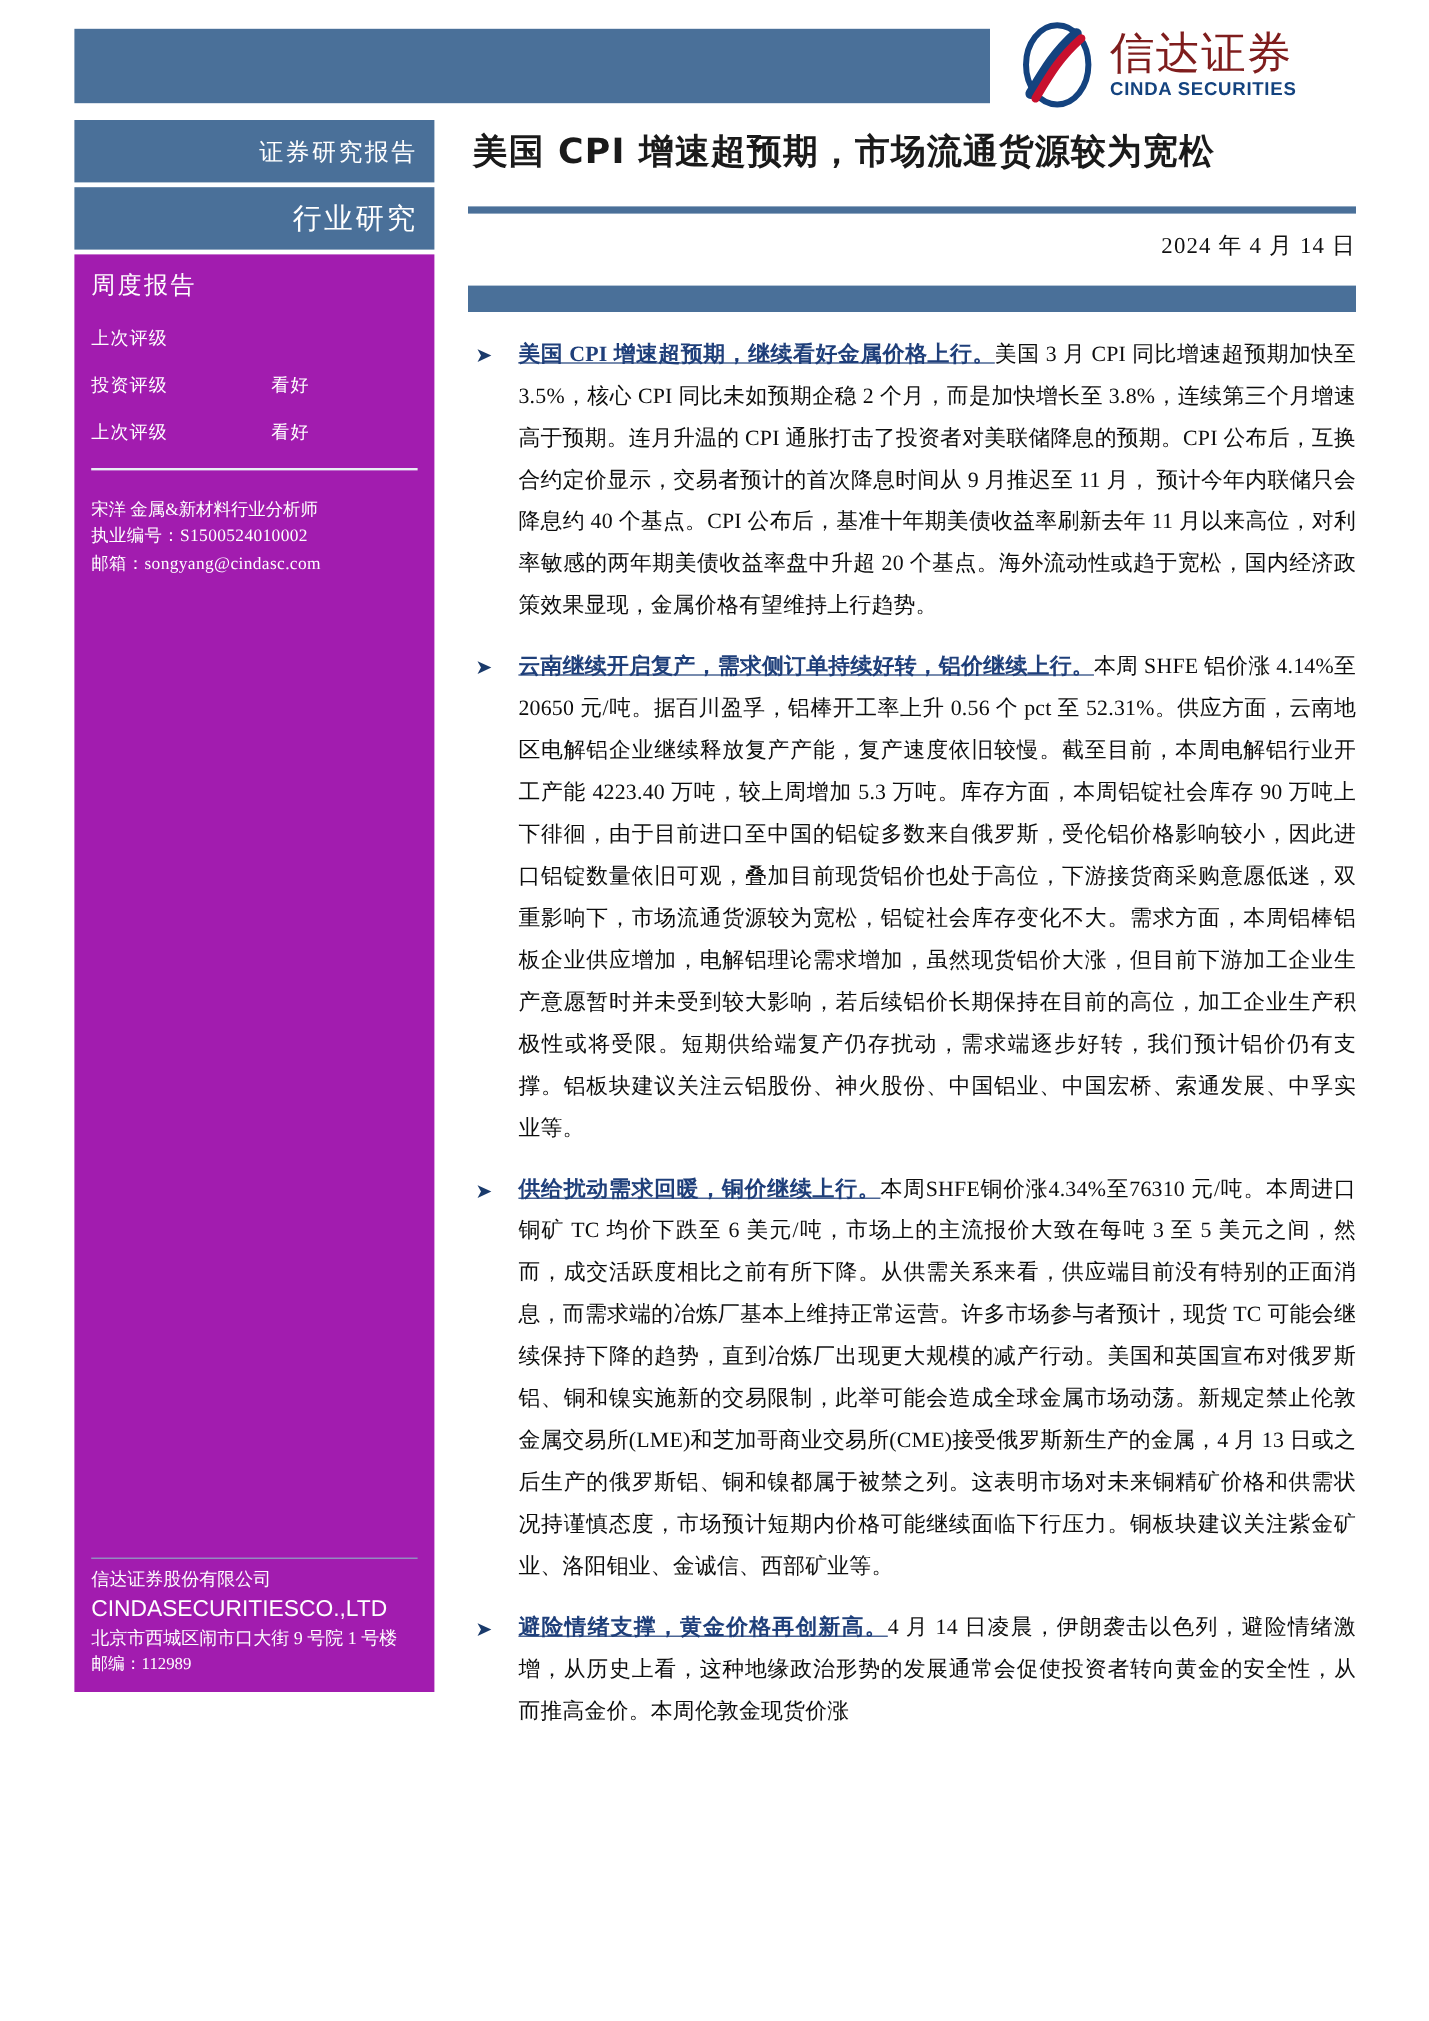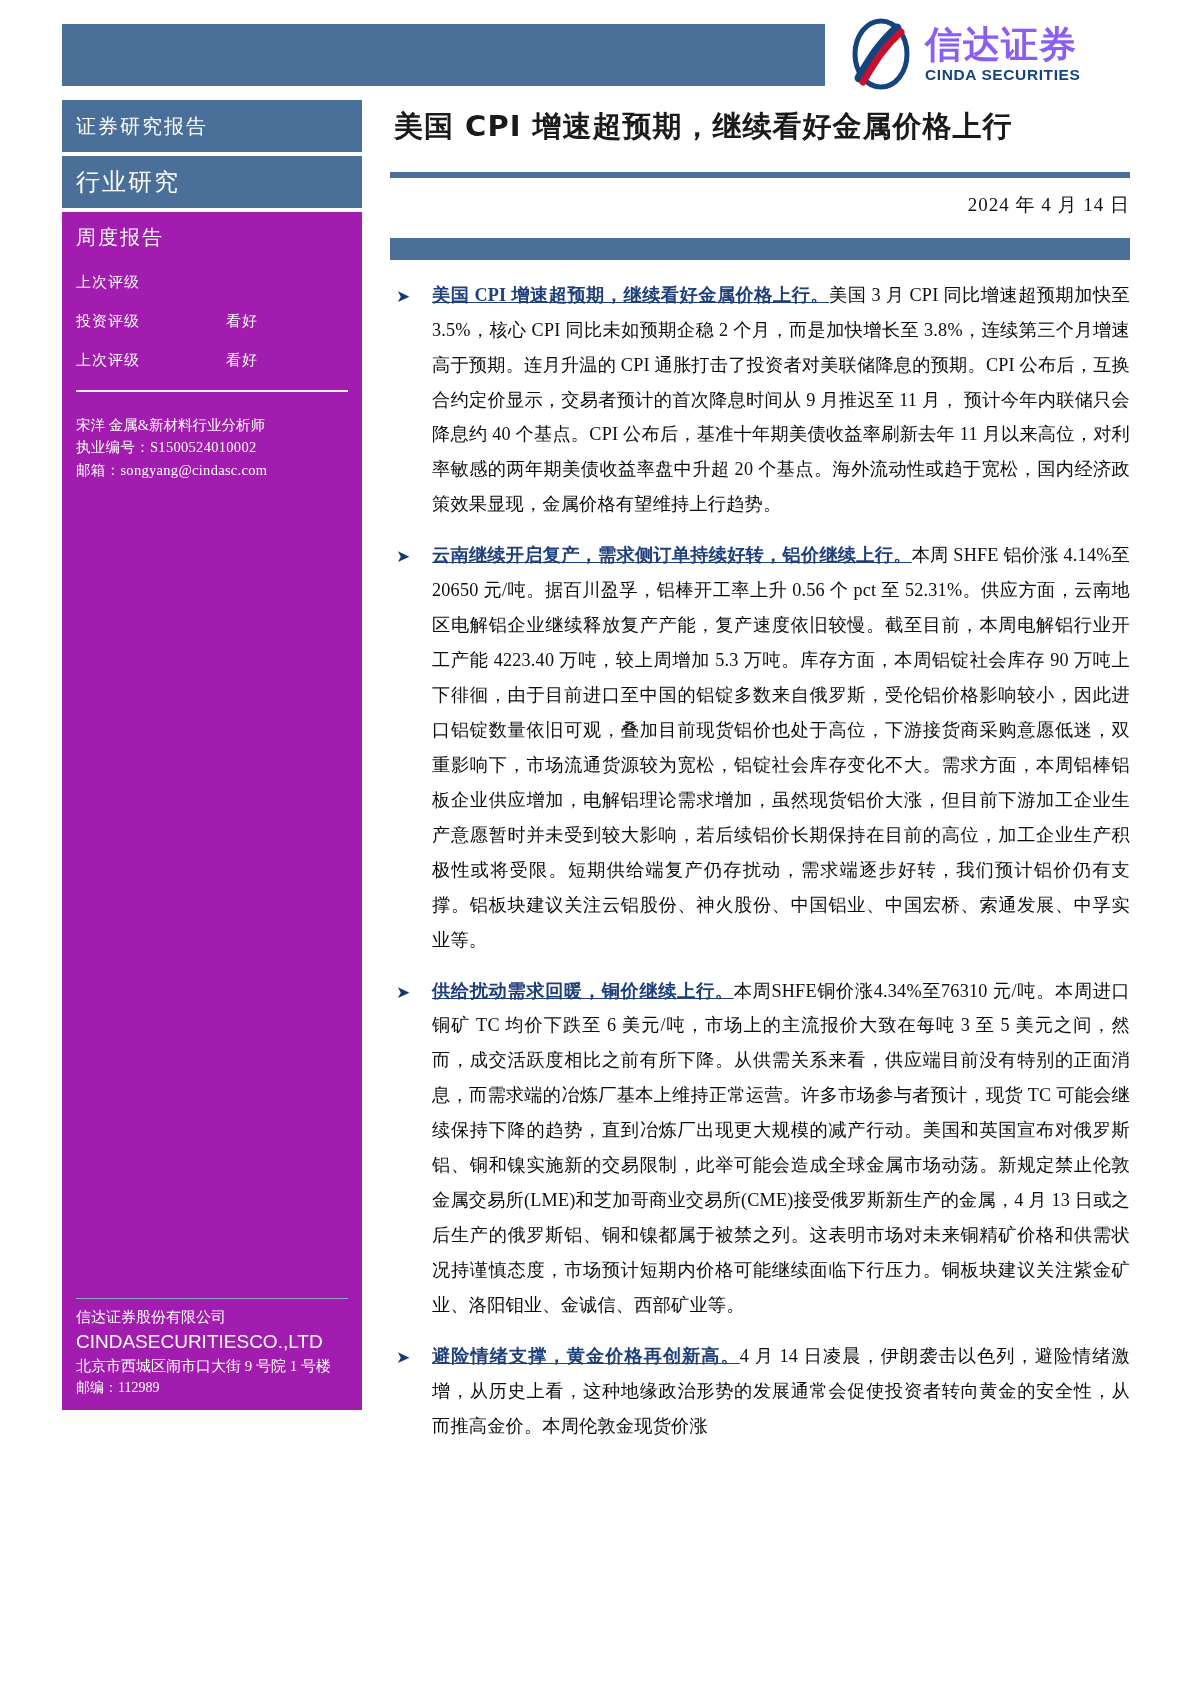--- a/index.html
+++ b/index.html
@@ -44,22 +44,22 @@
   }
   .logo-text {
     display: flex;
     flex-direction: column;
     justify-content: center;
     line-height: 1;
   }
   .logo-cn {
     font-family: "DejaVu Sans", "Liberation Sans", sans-serif;
     font-size: 37px;
-    font-weight: bold;
-    color: #8b5cf6;
+    font-weight: normal;
+    color: #7f1d1d;
     letter-spacing: 1px;
   }
   .logo-en {
     font-family: "Liberation Sans", sans-serif;
     font-size: 15.5px;
     font-weight: bold;
     color: #14437f;
     letter-spacing: 0.6px;
     margin-top: 4px;
   }
@@ -70,20 +70,21 @@
     left: 62px;
     top: 100px;
     width: 300px;
     height: 1310px;
   }
   .side-box {
     background: #4a7099;
     color: #ffffff;
     padding: 10px 14px;
     margin-bottom: 4px;
+    justify-content: flex-end;
   }
   .side-box.t1 { height: 52px; display: flex; align-items: center; }
   .side-box.t1 span { font-size: 20px; letter-spacing: 2px; }
   .side-box.t2 { height: 52px; display: flex; align-items: center; }
   .side-box.t2 span { font-size: 24px; letter-spacing: 2px; }
 
   .side-main {
     background: #a21caf;
     color: #ffffff;
     padding: 12px 14px 14px 14px;
@@ -260,21 +261,21 @@
         <div class="addr-sep"></div>
         <div>信达证券股份有限公司</div>
         <div class="en">CINDASECURITIESCO.,LTD</div>
         <div>北京市西城区闹市口大街 9 号院 1 号楼</div>
         <div class="zip">邮编：112989</div>
       </div>
     </div>
   </div>
 
   <div class="main">
-    <div class="doc-title">美国 CPI 增速超预期，继续看好金属价格上行</div>
+    <div class="doc-title">美国 CPI 增速超预期，市场流通货源较为宽松</div>
     <div class="title-rule"></div>
     <div class="doc-date">2024 年 4 月 14 日</div>
     <div class="blue-bar"></div>
 
     <div class="bullets">
 
       <div class="bullet">
         <span class="arrow">➤</span>
         <span class="lead">美国 CPI 增速超预期，继续看好金属价格上行。</span><span>美国 3 月 CPI 同比增速超预期加快至 3.5%，核心 CPI 同比未如预期企稳 2 个月，而是加快增长至 3.8%，连续第三个月增速高于预期。连月升温的 CPI 通胀打击了投资者对美联储降息的预期。CPI 公布后，互换合约定价显示，交易者预计的首次降息时间从 9 月推迟至 11 月， 预计今年内联储只会降息约 40 个基点。CPI 公布后，基准十年期美债收益率刷新去年 11 月以来高位，对利率敏感的两年期美债收益率盘中升超 20 个基点。海外流动性或趋于宽松，国内经济政策效果显现，金属价格有望维持上行趋势。</span>
       </div>

